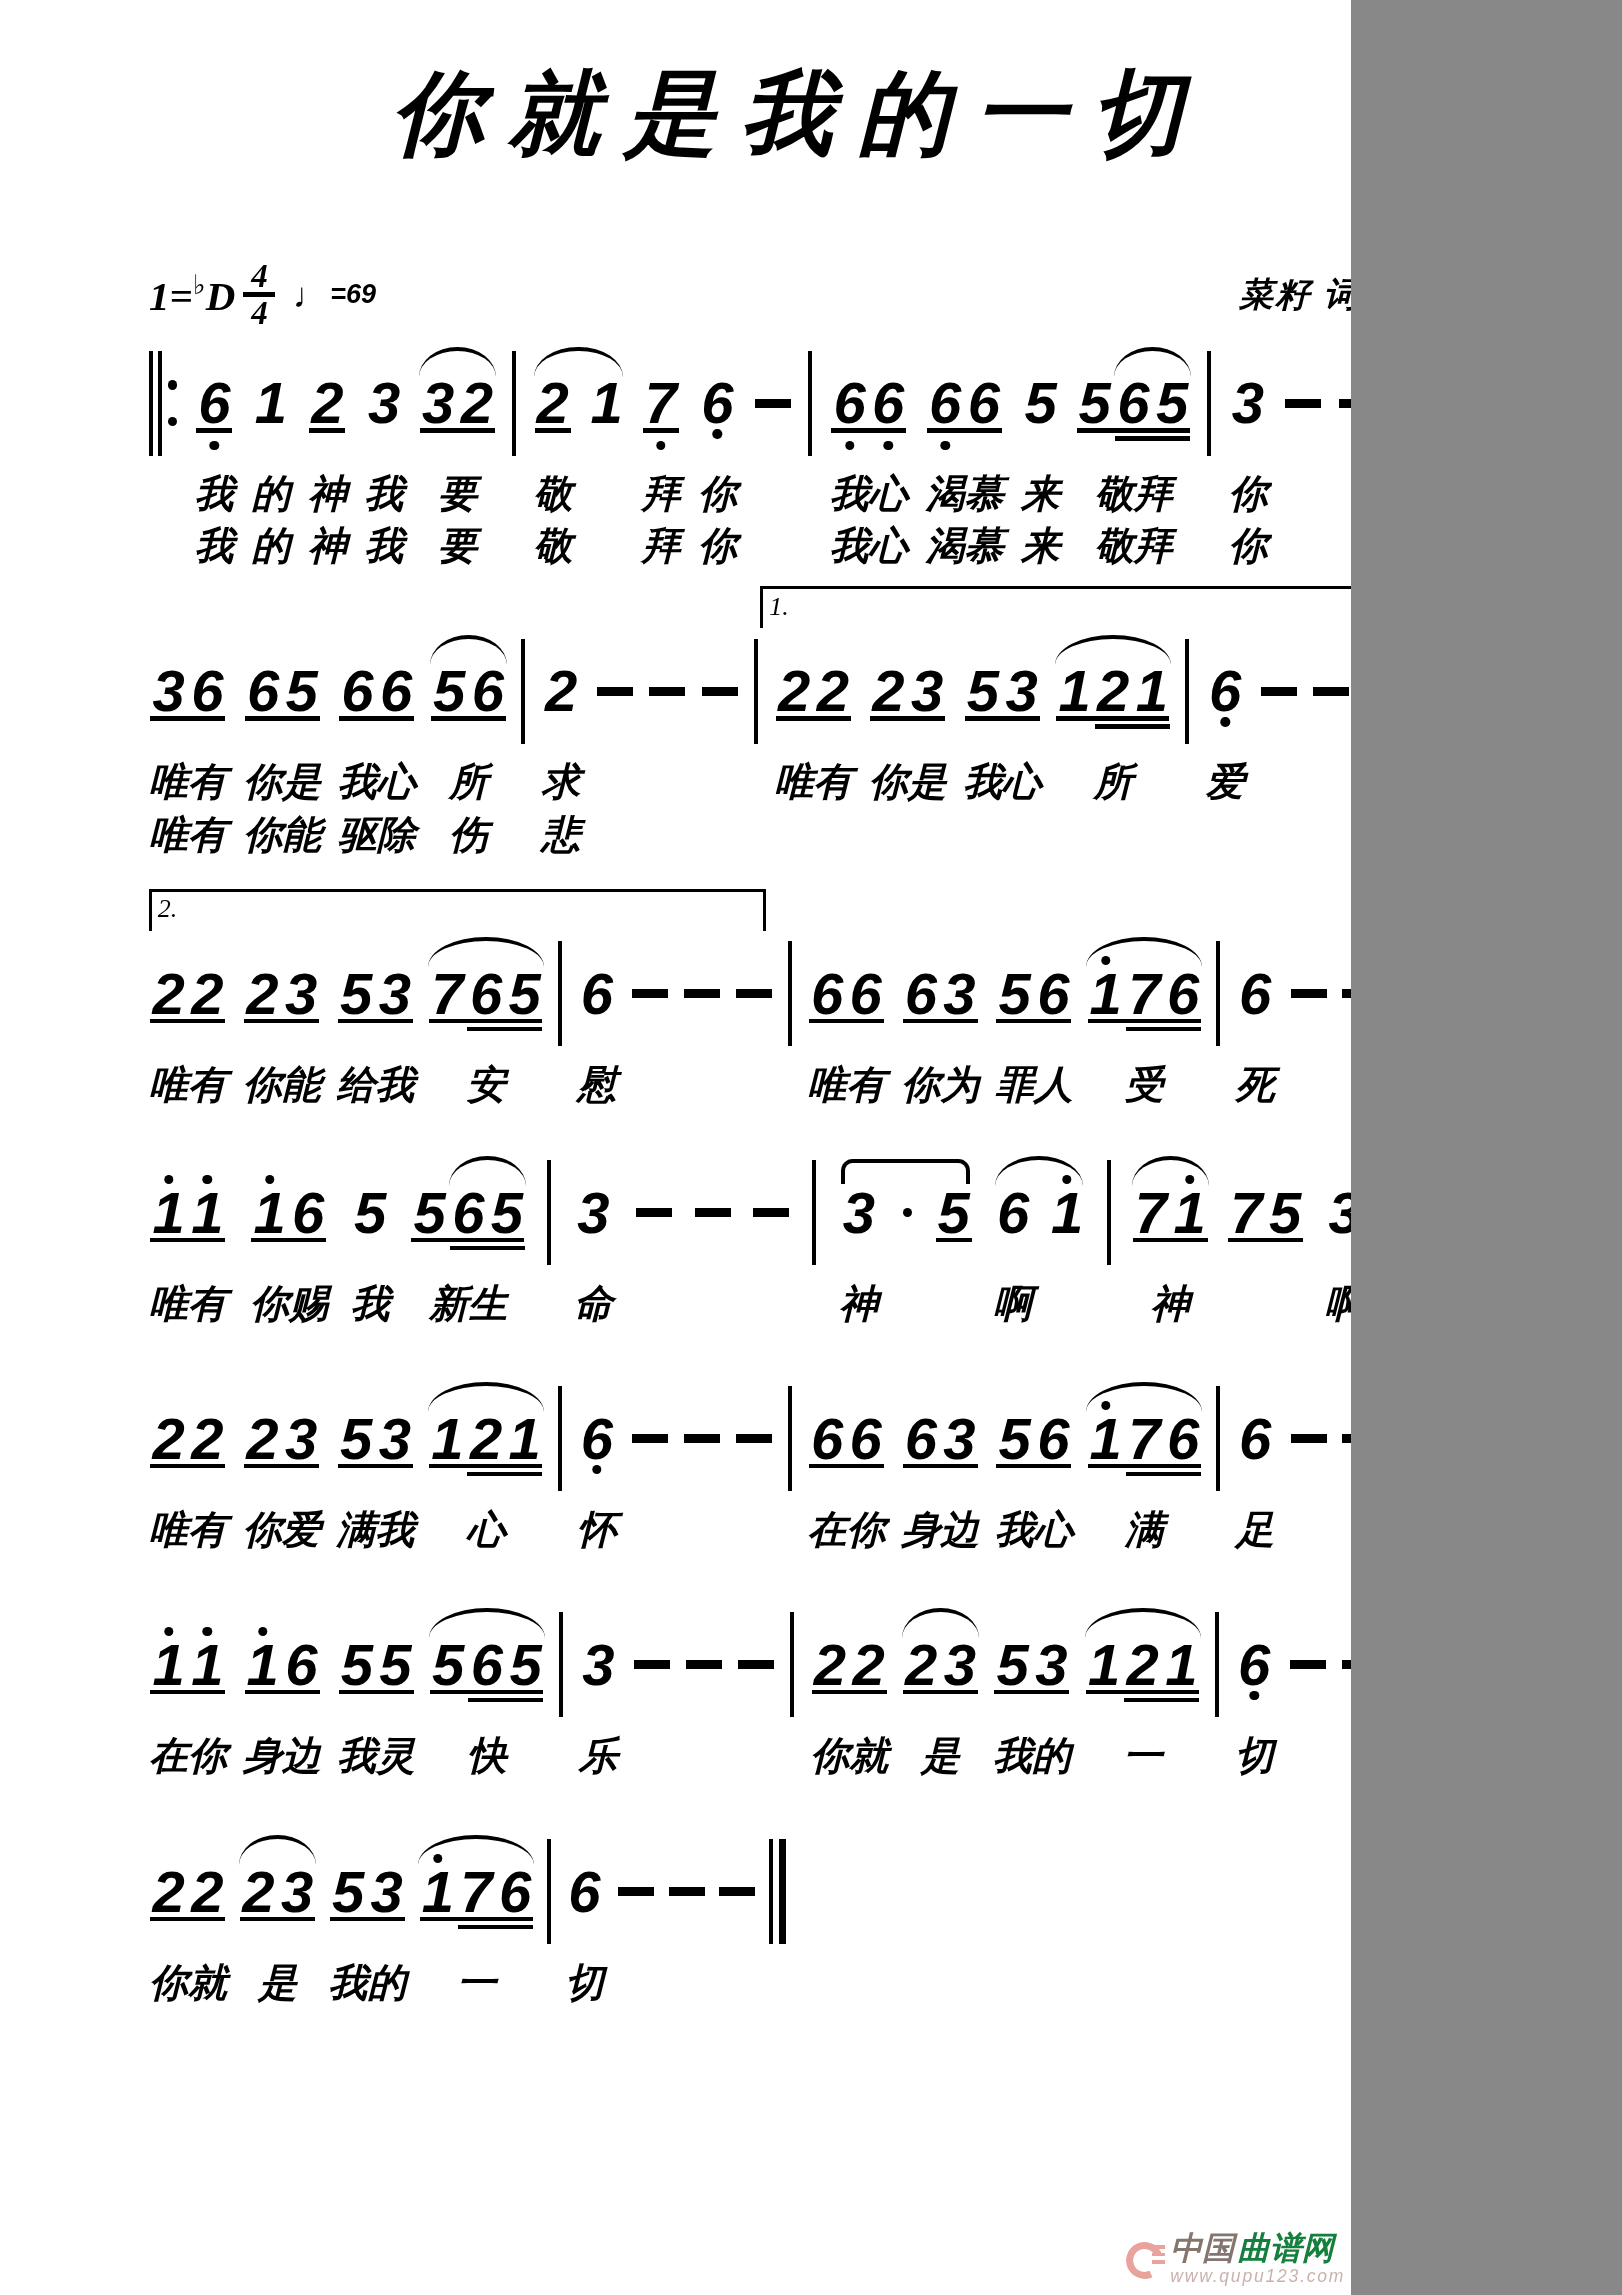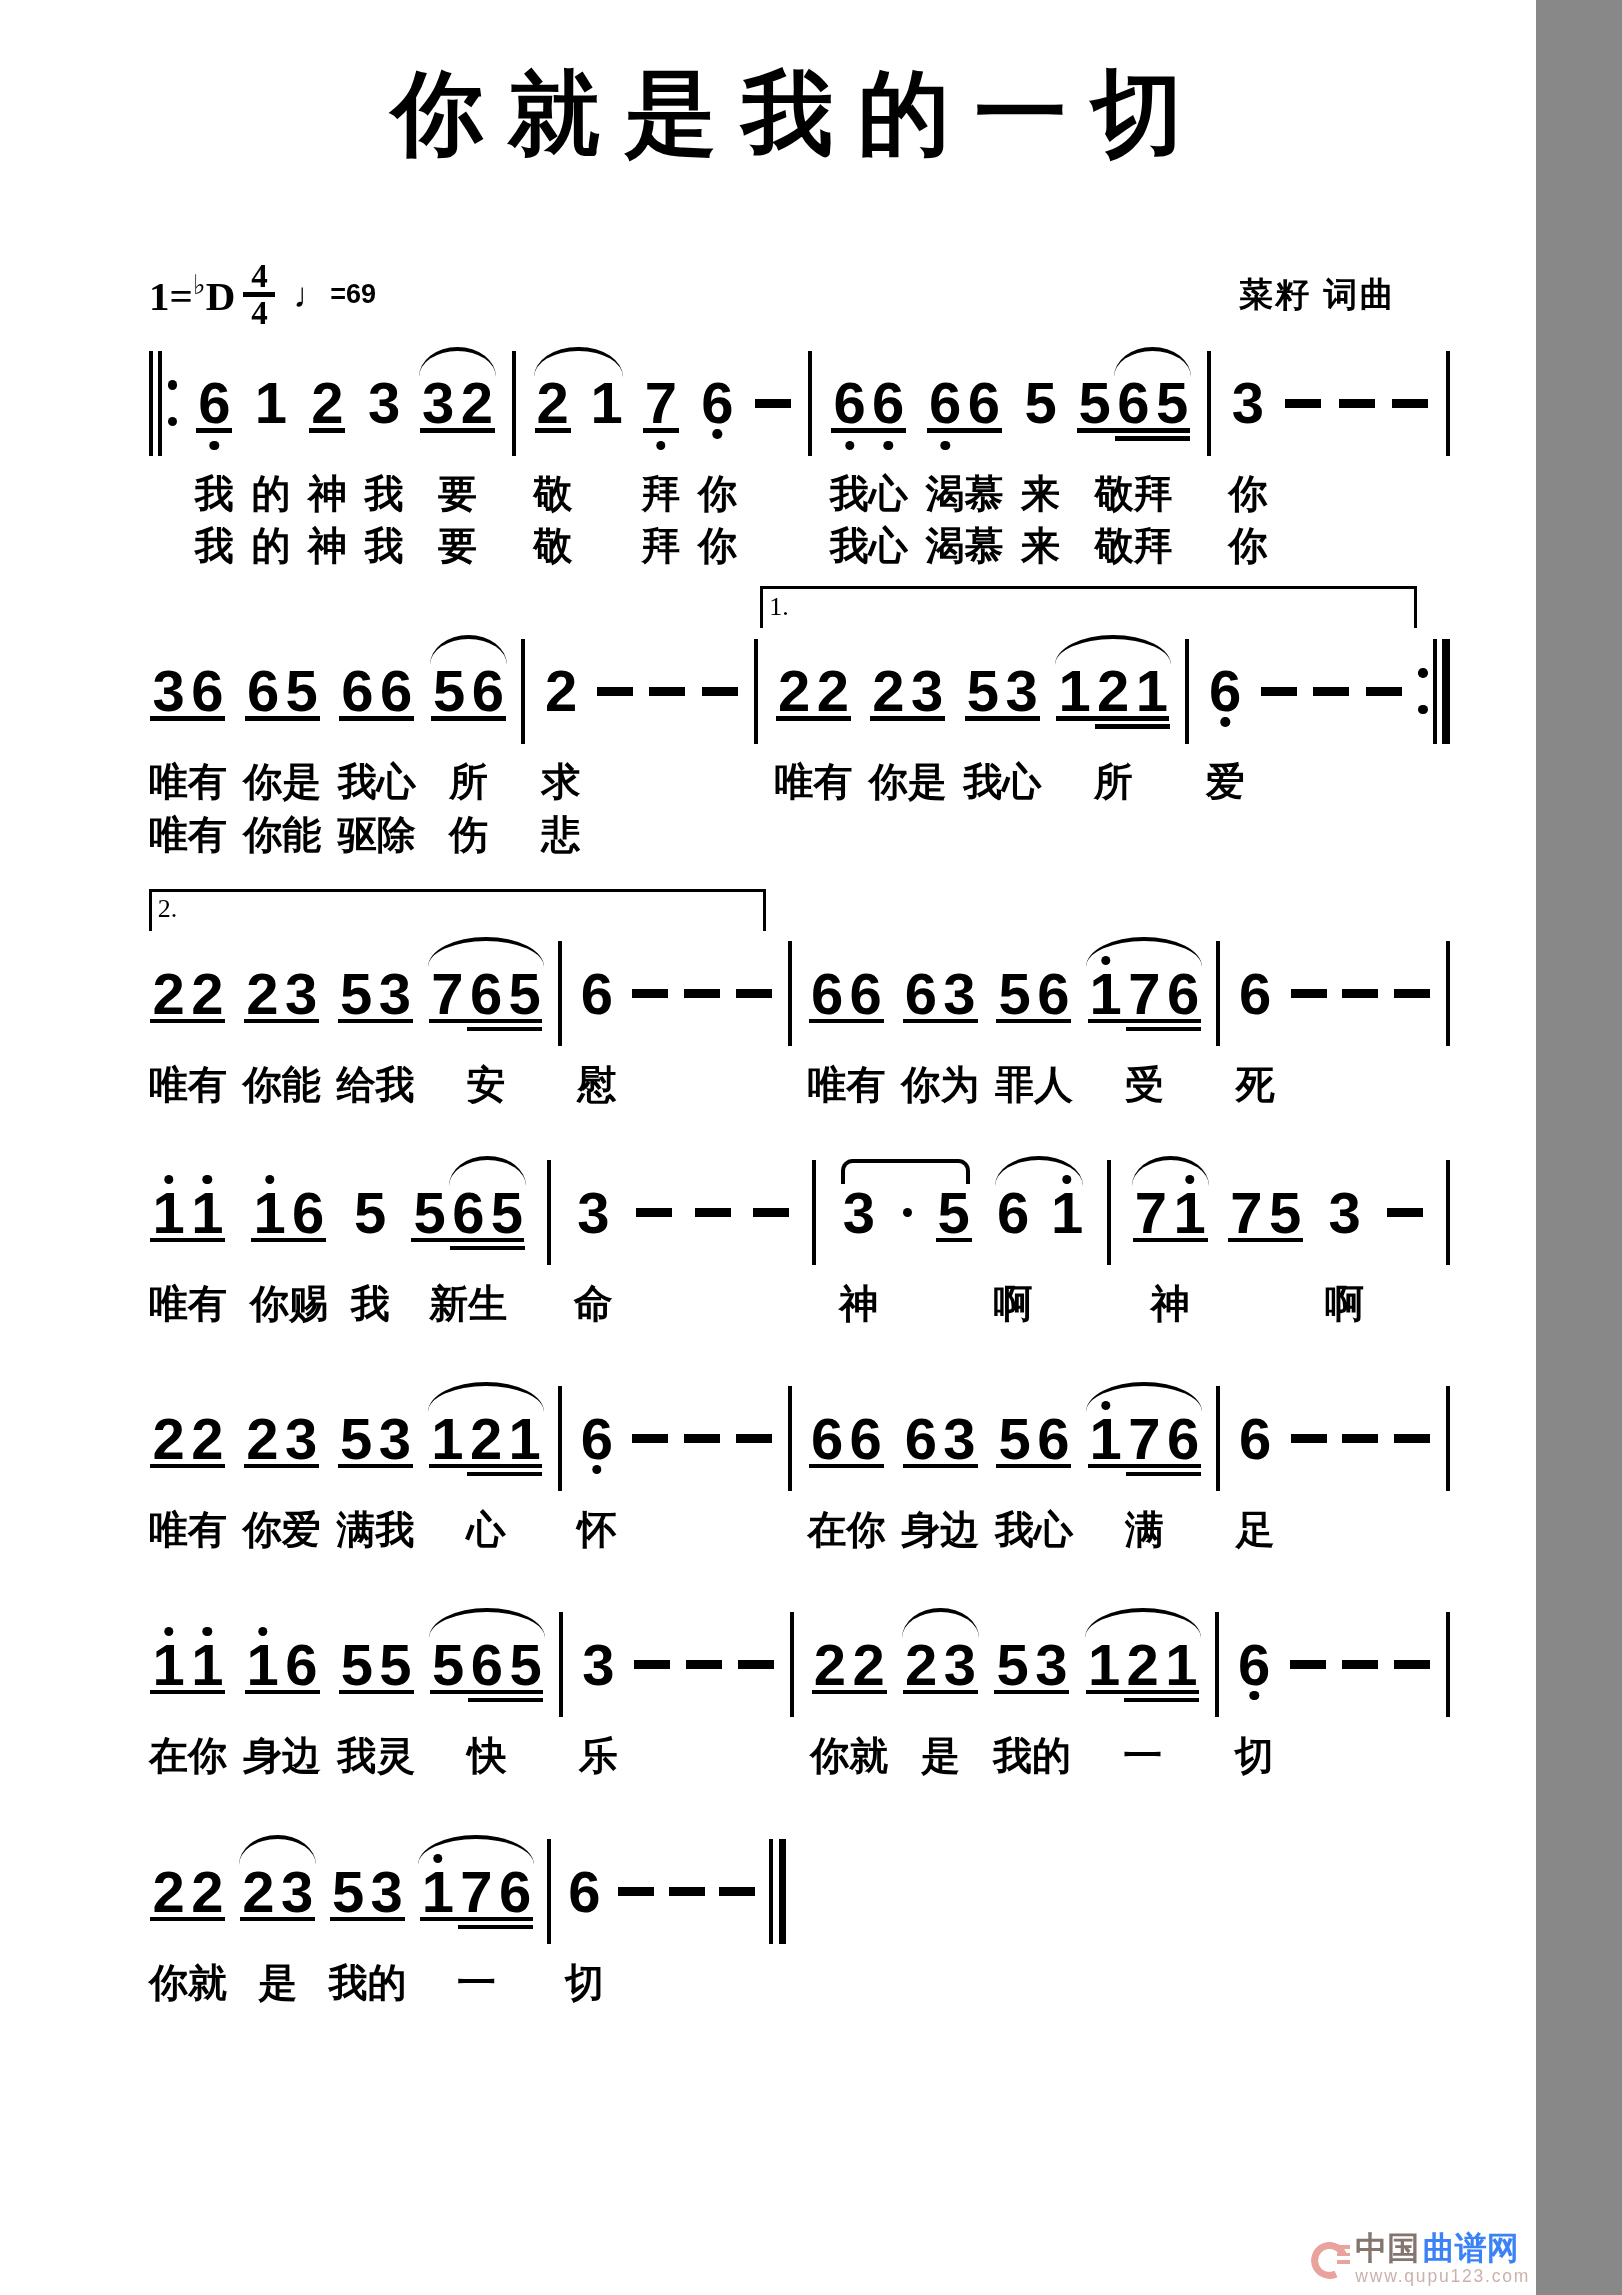--- a/index.html
+++ b/index.html
@@ -1,17 +1,17 @@
 <!DOCTYPE html>
 <html style="font-size:9.4px"><head>
 <meta charset="utf-8">
 <style>
   html,body{margin:0;padding:0;background:#888;}
-  .page{width:1536px;height:2295px;background:#ffffff;position:relative;overflow:hidden;
-        font-family:"Liberation Sans","DejaVu Sans",sans-serif;color:#000;}
+  .page{width:1351px;height:2295px;background:#ffffff;position:relative;overflow:hidden;
+        font-family:"Liberation Sans","DejaVu Sans",sans-serif;color:#000;font-style:italic;}
   .content{margin:0 172px 0 149px;width:1301px;}
 
   
   h1.title{margin:50px 0 0 0;text-align:center;font-family:"DejaVu Serif","Liberation Serif",serif;
            font-weight:bold;font-size:92px;letter-spacing:24.6px;line-height:126px;white-space:nowrap;}
 
   
   .keyline{margin-top:79px;display:flex;align-items:center;height:79px;}
   .kn{font-family:"Liberation Serif","DejaVu Serif",serif;font-weight:bold;font-size:41px;}
   .kn .flat{font-size:27px;vertical-align:16.4px;font-weight:bold;}
@@ -59,21 +59,21 @@
   
   .wm{position:absolute;right:5.8px;bottom:8.2px;display:flex;align-items:center;}
   .wmlogo{position:relative;width:39px;height:39px;margin-right:5.8px;}
   .wmring{position:absolute;left:0;top:2.3px;width:23.4px;height:23.4px;border:7px solid #e9a29c;border-radius:50%;
           border-right-color:transparent;transform:rotate(20deg);}
   .wmbars{position:absolute;right:0;top:5.8px;display:flex;flex-direction:column;gap:4.1px;}
   .wmbars i{display:block;width:13px;height:3.5px;background:#e9a29c;}
   .wmtext{display:flex;flex-direction:column;}
   .wmrow{display:flex;align-items:baseline;gap:3.5px;font-weight:bold;font-size:32px;line-height:34px;}
   .wmdark{color:#84756f;}
-  .wmpink{color:#3b82f6;}
+  .wmpink{color:#15803d;}
   .wmurl{font-size:17.5px;color:#c9b2ad;letter-spacing:1.8px;margin-top:1.2px;}
 </style>
 </head>
 <body>
 
 <div class="page">
   <div class="content">
     <h1 class="title">你就是我的一切</h1>
 
     <div class="keyline">

